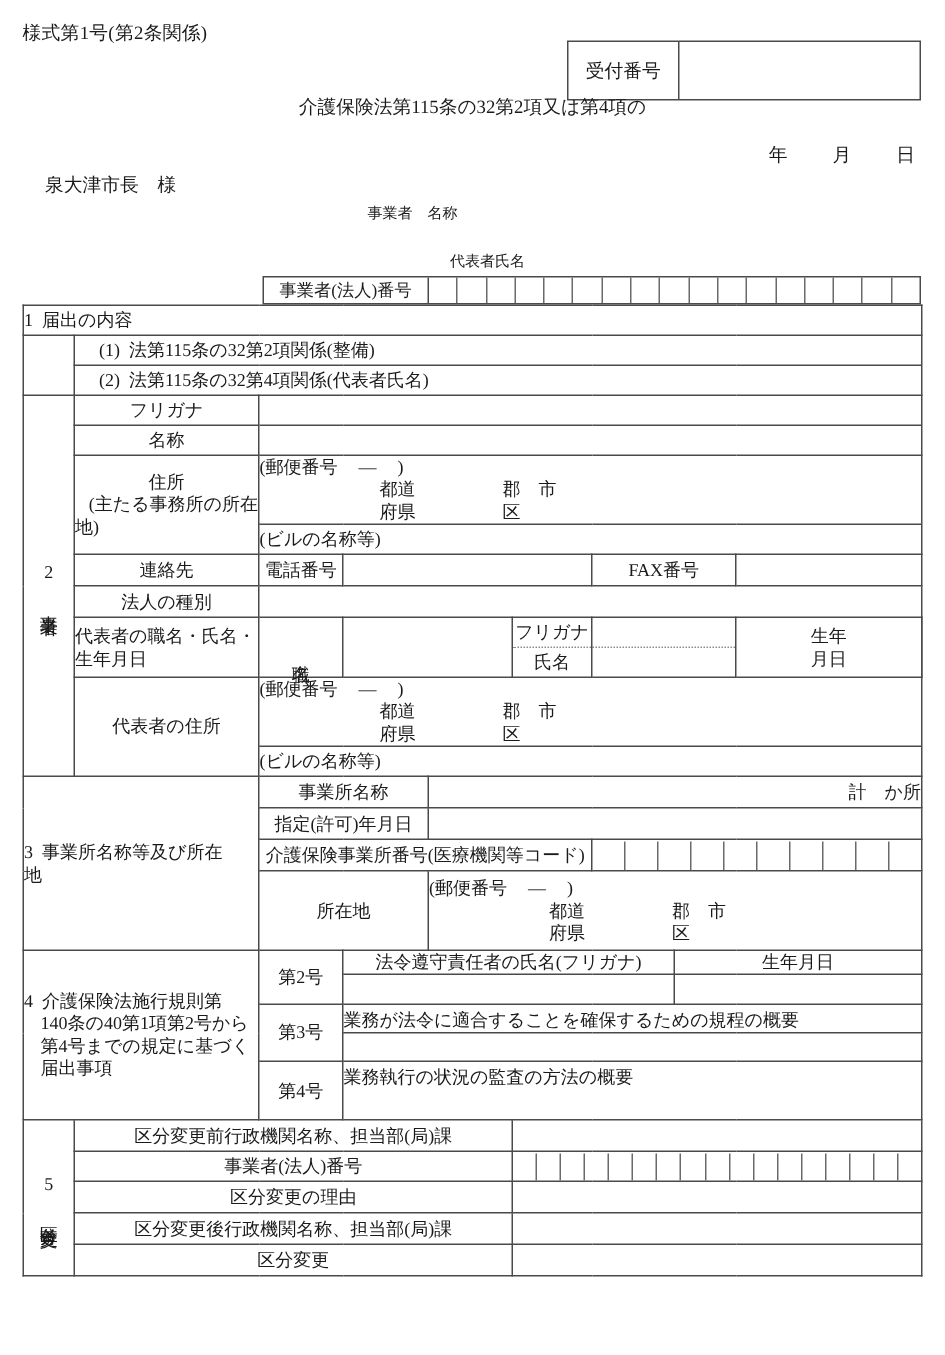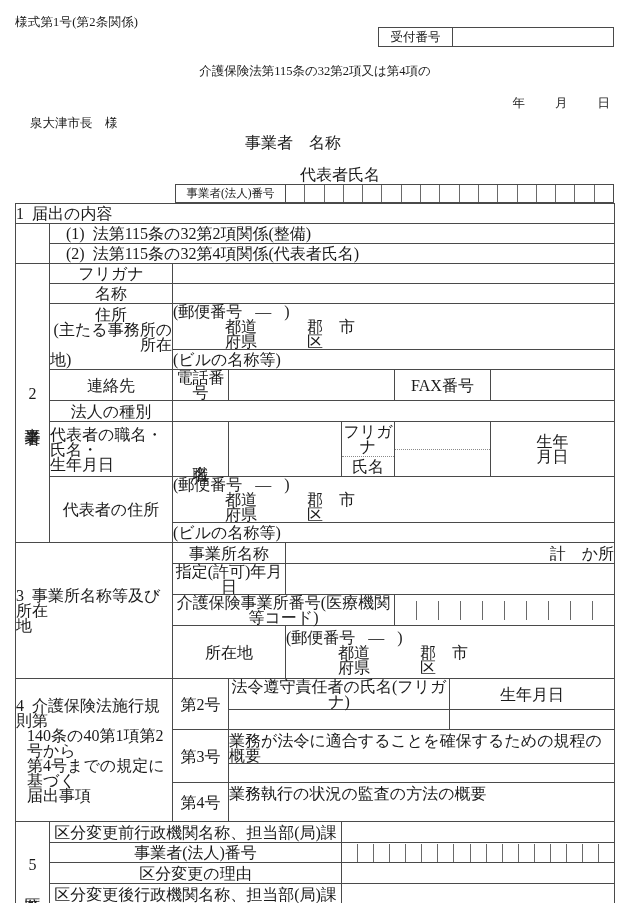--- a/index.html
+++ b/index.html
@@ -29,21 +29,21 @@
     font-size: 12.5px;
     letter-spacing: 0.2px;
     white-space: nowrap;
   }
 
   .receipt-box {
     position: absolute;
     left: 378px;
     top: 27px;
     width: 236px;
-    height: 20px;
+    height: 40px;
     border: 1px solid #4a4a4a;
     box-sizing: border-box;
     display: flex;
   }
   .receipt-label {
     width: 74px;
     border-right: 1px solid #4a4a4a;
     box-sizing: border-box;
     display: flex;
     align-items: center;
@@ -79,21 +79,21 @@
     position: absolute;
     left: 30px;
     top: 115px;
     font-size: 12.5px;
   }
 
   .entity-block {
     position: absolute;
     left: 245px;
     top: 133px;
-    font-size: 16px;
+    font-size: 10px;
     line-height: 20px;
   }
   .entity-block .row2 { padding-left: 55px; margin-top: 12px; }
 
   .intro-line {
     position: absolute;
     left: 22px;
     top: 172px;
     font-size: 12.5px;
   }
@@ -138,21 +138,21 @@
     top: 203px;
     width: 599px;
     border-collapse: collapse;
     table-layout: fixed;
     font-size: 12px;
   }
   table.main td {
     border: 1px solid #4a4a4a;
     padding: 0;
     vertical-align: middle;
-    font-size: 16px;
+    font-size: 12px;
     line-height: 15px;
   }
   .c { text-align: center; }
   .l { text-align: left; }
   .r { text-align: right; }
   .pad { padding: 2px 5px; }
   .padc { padding: 2px 5px; text-align: center; }
 
   
   .dot-b { border-bottom: 1px dotted #8a8a8a !important; }
@@ -178,21 +178,21 @@
   .addr-cell {
     padding: 3px 6px 4px 6px;
     line-height: 16px;
   }
   .addr-cell .pz { display: block; }
   .addr-cell .pref {
     display: block;
     padding-left: 52px;
     line-height: 15px;
   }
-  .addr-cell .pref span.a { display: inline-block; width: 82px; }
+  .addr-cell .pref span.a { display: inline-block; width: 82px; margin-left: 28px; }
 
   .calc-right { padding-right: 12px; }
 
   .jobtitle-v {
     writing-mode: vertical-rl;
     text-orientation: upright;
     line-height: 1;
     letter-spacing: 1px;
   }
   .birth-v { line-height: 14px; text-align: center; }

